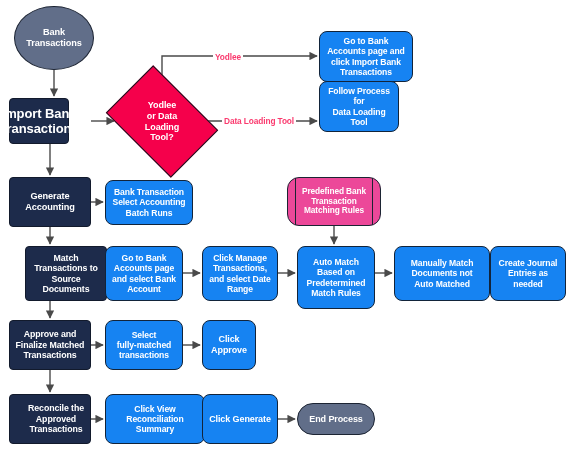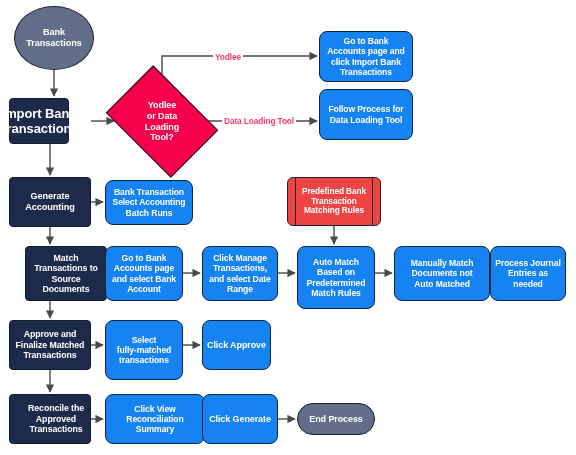--- a/index.html
+++ b/index.html
@@ -59,23 +59,23 @@
     background: #1D2B4B;
     border: 1.3px solid #121a2c;
     border-radius: 4px;
   }
   .shape-process-blue {
     background: #1683F2;
     border: 1.3px solid #12243a;
     border-radius: 8px;
   }
   .shape-predefined {
-    background: #ef4444;
+    background: #ec4899;
     border: 1.3px solid #1c2433;
-    border-radius: 6px;
+    border-radius: 12px;
   }
   .shape-predefined::before,
   .shape-predefined::after {
     content: "";
     position: absolute;
     top: 0;
     bottom: 0;
     width: 0;
     border-left: 1.3px solid #1c2433;
   }
@@ -182,21 +182,21 @@
 or Data
 Loading
 Tool?</span>
       </div>
       <div class="node shape-process-blue" style="left: 319px; top: 31px; width: 94px; height: 51px; font-size: 8.6px;">
         <span class="node-label">Go to Bank
 Accounts page and
 click Import Bank
 Transactions</span>
       </div>
-      <div class="node shape-process-blue" style="left: 319px; top: 89px; width: 94px; height: 51px; font-size: 8.6px;">
+      <div class="node shape-process-blue" style="left: 319px; top: 81px; width: 80px; height: 51px; font-size: 8.6px;">
         <span class="node-label">Follow Process for
 Data Loading Tool</span>
       </div>
       <div class="node shape-process-dark" style="left: 9px; top: 177px; width: 82px; height: 50px; font-size: 9.2px;">
         <span class="node-label">Generate
 Accounting</span>
       </div>
       <div class="node shape-process-blue" style="left: 105px; top: 180px; width: 88px; height: 45px; font-size: 8.6px;">
         <span class="node-label">Bank Transaction
 Select Accounting
@@ -230,35 +230,35 @@
 Based on
 Predetermined
 Match Rules</span>
       </div>
       <div class="node shape-process-blue" style="left: 394px; top: 246px; width: 96px; height: 55px; font-size: 8.6px;">
         <span class="node-label">Manually Match
 Documents not
 Auto Matched</span>
       </div>
       <div class="node shape-process-blue" style="left: 490px; top: 246px; width: 76px; height: 55px; font-size: 8.6px;">
-        <span class="node-label">Process Journal
+        <span class="node-label">Create Journal
 Entries as
 needed</span>
       </div>
       <div class="node shape-process-dark" style="left: 9px; top: 320px; width: 82px; height: 50px; font-size: 8.8px;">
         <span class="node-label">Approve and
 Finalize Matched
 Transactions</span>
       </div>
-      <div class="node shape-process-blue" style="left: 105px; top: 320px; width: 78px; height: 60px; font-size: 8.6px;">
+      <div class="node shape-process-blue" style="left: 105px; top: 320px; width: 78px; height: 50px; font-size: 8.6px;">
         <span class="node-label">Select
 fully-matched
 transactions</span>
       </div>
-      <div class="node shape-process-blue" style="left: 202px; top: 320px; width: 69px; height: 50px; font-size: 9px;">
+      <div class="node shape-process-blue" style="left: 202px; top: 320px; width: 54px; height: 50px; font-size: 9px;">
         <span class="node-label">Click Approve</span>
       </div>
       <div class="node shape-process-dark" style="left: 9px; top: 394px; width: 82px; height: 50px; font-size: 8.8px; padding-left: 12px;">
         <span class="node-label">Reconcile the
 Approved
 Transactions</span>
       </div>
       <div class="node shape-process-blue" style="left: 105px; top: 394px; width: 100px; height: 50px; font-size: 8.6px;">
         <span class="node-label">Click View
 Reconciliation

